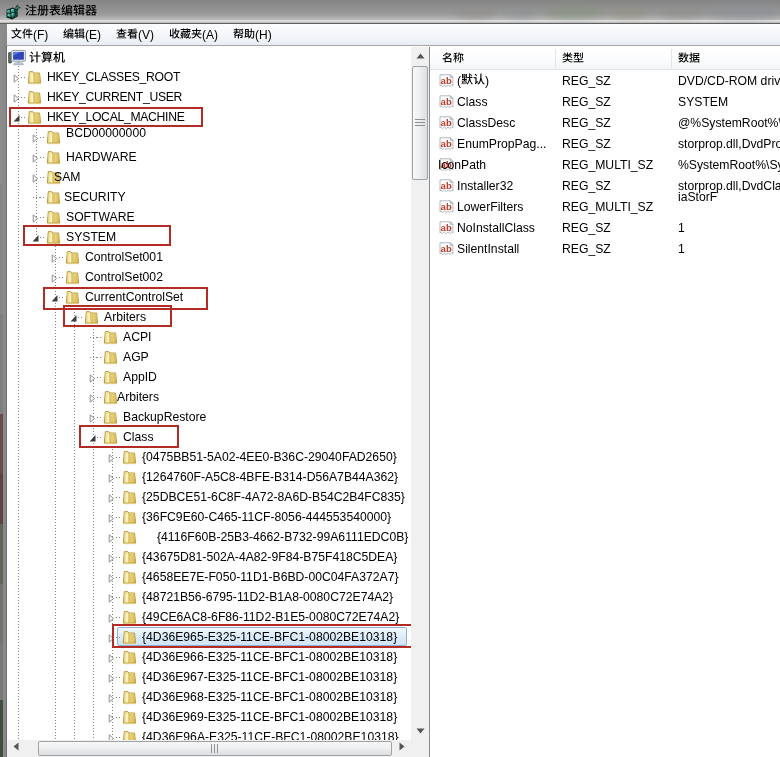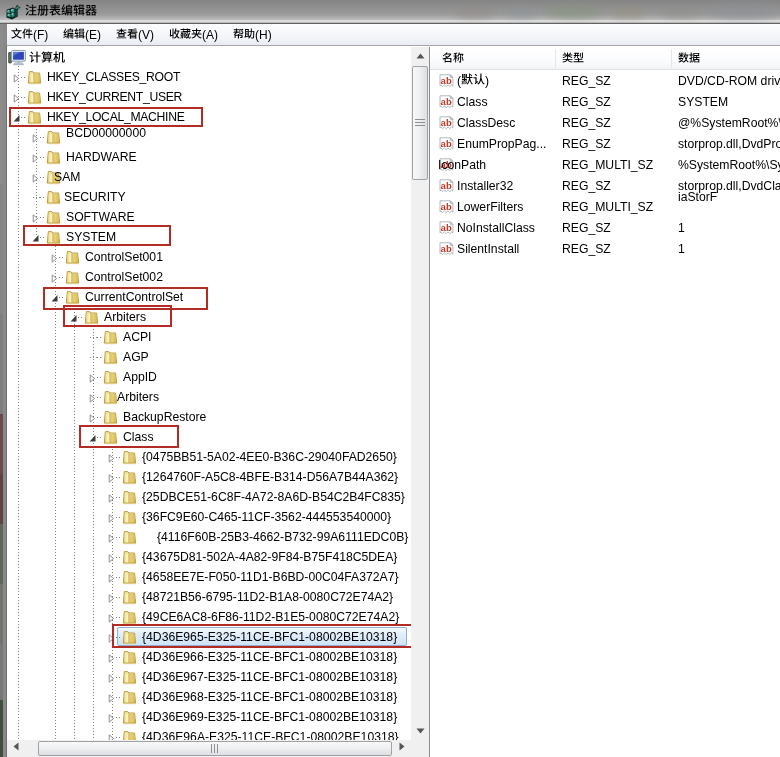--- a/index.html
+++ b/index.html
@@ -634,21 +634,21 @@
           <stop offset="0.3" stop-color="#fdf7cd"></stop>
 <stop offset="0.5" stop-color="#eeda85"></stop>
           <stop offset="1" stop-color="#d8b953" stop-opacity="0.85"></stop>
         </linearGradient>
       </defs>
 <path d="M2.3 2.6 L5.8 2.6 L6.9 4 L12.6 4 L13.6 14.1 L1.3 14.1 Z" fill="url(#fgv)" stroke="#b49536" stroke-width="0.9"></path>
 <path d="M2.6 4.8 L12.3 4.8 L13 13.5 L2 13.5 Z" fill="url(#fgh)"></path>
 <path d="M5.9 4.5 L8.3 4.5 L8.6 13.8 L6 13.8 Z" fill="#c7a94e" opacity="0.45"></path>
 <path d="M1.6 14.1 L13.4 14.1 L13.9 15.2 L1.1 15.2 Z" fill="#decd85" opacity="0.55"></path>
 </svg></div>
-<div class="lbl" style="left:142px;top:507px">{36FC9E60-C465-11CF-3562-444553540000}</div>
+<div class="lbl" style="left:142px;top:507px">{36FC9E60-C465-11CF-8056-444553540000}</div>
 <div class="hln" style="left:116px;top:537px;width:6px"></div>
 <div class="abs" style="left:108px;top:532px"><svg width="7" height="9" viewBox="0 0 7 9">
       <path d="M1.2 0.9 L5.6 4.5 L1.2 8.1 Z" fill="#fdfdfd" stroke="#848484" stroke-width="0.9"></path>
     </svg></div>
 <div class="abs" style="left:122px;top:529px"><svg width="15" height="16" viewBox="0 0 15 16">
 <defs>
         <linearGradient id="fgv" x1="0" y1="0" x2="0" y2="1">
 <stop offset="0" stop-color="#f6eaa9"></stop>
           <stop offset="0.55" stop-color="#e7cf74"></stop>
           <stop offset="1" stop-color="#d2ae45"></stop>

